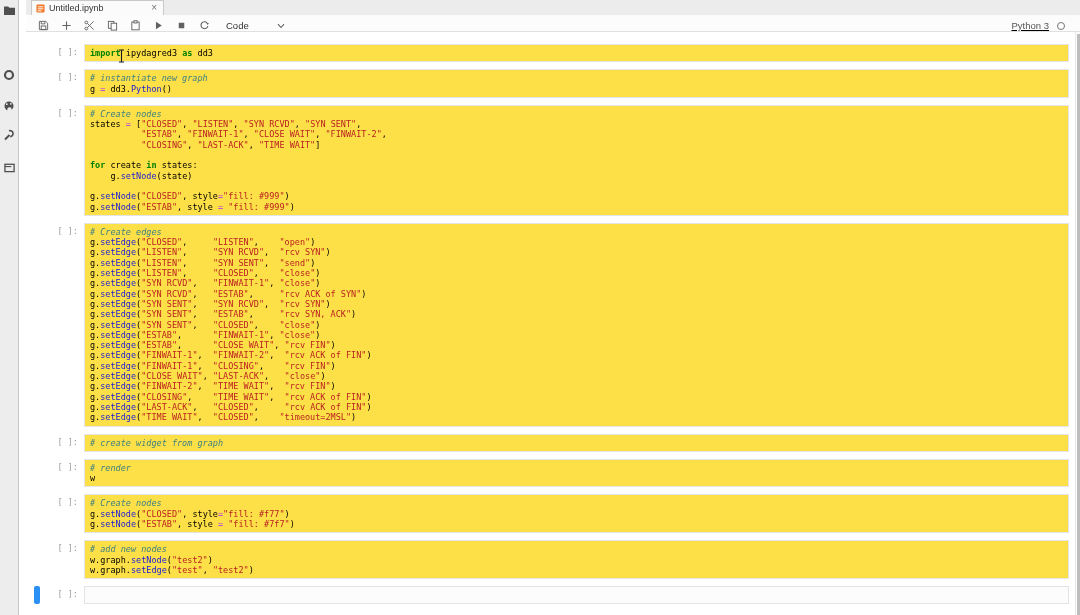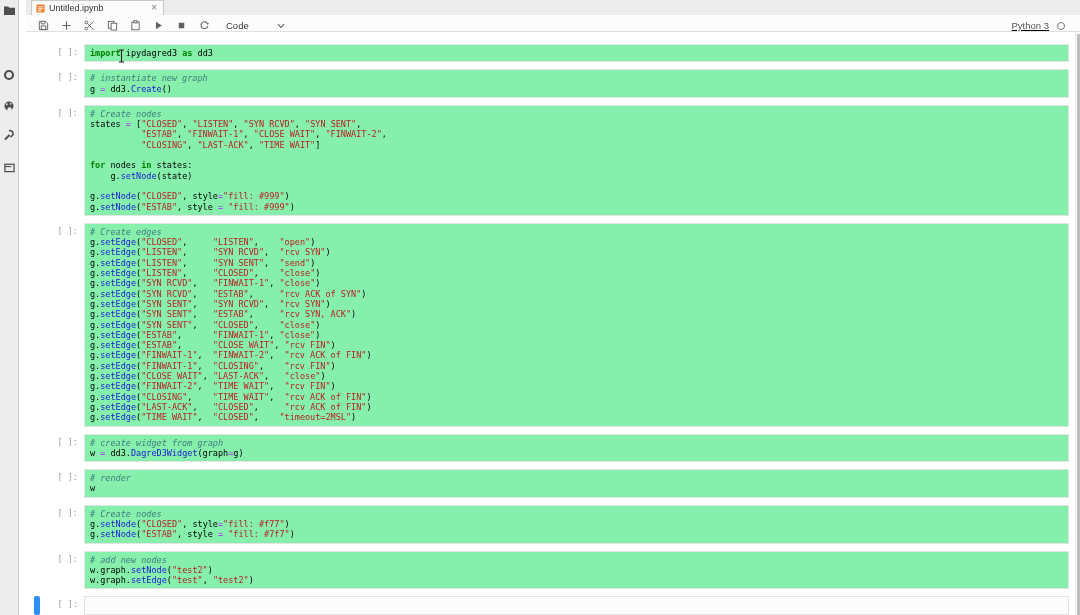--- a/index.html
+++ b/index.html
@@ -36,21 +36,21 @@
        box-sizing:border-box;background:#fff;}
   
   .content{position:absolute;left:0;top:32px;right:0;bottom:0;background:#fff;overflow:hidden;}
   .cells{position:absolute;left:8px;right:18px;top:12px;}
   .cell{display:flex;margin-bottom:7px;}
   .collapser{width:6px;border-radius:2px;}
   .collapser.sel{background:#2b90f5;}
   .prompt{width:38px;text-align:right;padding:3px 4px 0 0;box-sizing:content-box;
        font:8.5px/10.3px "DejaVu Sans Mono","Liberation Mono",monospace;color:#9e9e9e;
        white-space:pre;}
-  .editor{flex:1;margin-left:2px;border:1px solid #e4e4e4;background:#86efac;
+  .editor{flex:1;margin-left:2px;border:1px solid #e4e4e4;background:#fde047;
        padding:3px 4px 3px 5px;cursor:text;}
   .cell.selected .editor{background:#fcfcfc;}
   .line{min-height:10.3px;font:8.5px/10.3px "DejaVu Sans Mono","Liberation Mono",monospace;
        color:#000;white-space:pre;}
   .tk-k{color:#008000;font-weight:bold;}
   .tk-s{color:#ba2121;}
   .tk-c{color:#408080;font-style:italic;margin-top:8px;}
   .tk-o{color:#aa22ff;}
   .tk-f{color:#1a1ad6;}
   .tk-p{color:#000;}
@@ -182,33 +182,33 @@
             <div class="prompt">[ ]:</div>
             <div class="editor">
               <div class="line"><span class="tk-k">import</span><span class="tk-p"> ipydagred3 </span><span class="tk-k">as</span><span class="tk-p"> dd3</span></div>
             </div>
           </div>
           <div class="cell">
             <div class="collapser"></div>
             <div class="prompt">[ ]:</div>
             <div class="editor">
               <div class="line"><span class="tk-c"># instantiate new graph</span></div>
-              <div class="line"><span class="tk-p">g </span><span class="tk-o">=</span><span class="tk-p"> dd3.</span><span class="tk-f">Create</span><span class="tk-p">()</span></div>
+              <div class="line"><span class="tk-p">g </span><span class="tk-o">=</span><span class="tk-p"> dd3.</span><span class="tk-f">Python</span><span class="tk-p">()</span></div>
             </div>
           </div>
           <div class="cell">
             <div class="collapser"></div>
             <div class="prompt">[ ]:</div>
             <div class="editor">
               <div class="line"><span class="tk-c"># Create nodes</span></div>
               <div class="line"><span class="tk-p">states </span><span class="tk-o">=</span><span class="tk-p"> [</span><span class="tk-s">"CLOSED"</span><span class="tk-p">, </span><span class="tk-s">"LISTEN"</span><span class="tk-p">, </span><span class="tk-s">"SYN RCVD"</span><span class="tk-p">, </span><span class="tk-s">"SYN SENT"</span><span class="tk-p">,</span></div>
               <div class="line"><span class="tk-p">          </span><span class="tk-s">"ESTAB"</span><span class="tk-p">, </span><span class="tk-s">"FINWAIT-1"</span><span class="tk-p">, </span><span class="tk-s">"CLOSE WAIT"</span><span class="tk-p">, </span><span class="tk-s">"FINWAIT-2"</span><span class="tk-p">,</span></div>
               <div class="line"><span class="tk-p">          </span><span class="tk-s">"CLOSING"</span><span class="tk-p">, </span><span class="tk-s">"LAST-ACK"</span><span class="tk-p">, </span><span class="tk-s">"TIME WAIT"</span><span class="tk-p">]</span></div>
               <div class="line"></div>
-              <div class="line"><span class="tk-k">for</span><span class="tk-p"> nodes </span><span class="tk-k">in</span><span class="tk-p"> states:</span></div>
+              <div class="line"><span class="tk-k">for</span><span class="tk-p"> create </span><span class="tk-k">in</span><span class="tk-p"> states:</span></div>
               <div class="line"><span class="tk-p">    g.</span><span class="tk-f">setNode</span><span class="tk-p">(state)</span></div>
               <div class="line"></div>
               <div class="line"><span class="tk-p">g.</span><span class="tk-f">setNode</span><span class="tk-p">(</span><span class="tk-s">"CLOSED"</span><span class="tk-p">, style</span><span class="tk-o">=</span><span class="tk-s">"fill: #999"</span><span class="tk-p">)</span></div>
               <div class="line"><span class="tk-p">g.</span><span class="tk-f">setNode</span><span class="tk-p">(</span><span class="tk-s">"ESTAB"</span><span class="tk-p">, style </span><span class="tk-o">=</span><span class="tk-p"> </span><span class="tk-s">"fill: #999"</span><span class="tk-p">)</span></div>
             </div>
           </div>
           <div class="cell">
             <div class="collapser"></div>
             <div class="prompt">[ ]:</div>
             <div class="editor">
@@ -231,21 +231,20 @@
               <div class="line"><span class="tk-p">g.</span><span class="tk-f">setEdge</span><span class="tk-p">(</span><span class="tk-s">"CLOSING"</span><span class="tk-p">,    </span><span class="tk-s">"TIME WAIT"</span><span class="tk-p">,  </span><span class="tk-s">"rcv ACK of FIN"</span><span class="tk-p">)</span></div>
               <div class="line"><span class="tk-p">g.</span><span class="tk-f">setEdge</span><span class="tk-p">(</span><span class="tk-s">"LAST-ACK"</span><span class="tk-p">,   </span><span class="tk-s">"CLOSED"</span><span class="tk-p">,     </span><span class="tk-s">"rcv ACK of FIN"</span><span class="tk-p">)</span></div>
               <div class="line"><span class="tk-p">g.</span><span class="tk-f">setEdge</span><span class="tk-p">(</span><span class="tk-s">"TIME WAIT"</span><span class="tk-p">,  </span><span class="tk-s">"CLOSED"</span><span class="tk-p">,    </span><span class="tk-s">"timeout=2MSL"</span><span class="tk-p">)</span></div>
             </div>
           </div>
           <div class="cell">
             <div class="collapser"></div>
             <div class="prompt">[ ]:</div>
             <div class="editor">
               <div class="line"><span class="tk-c"># create widget from graph</span></div>
-              <div class="line"><span class="tk-p">w </span><span class="tk-o">=</span><span class="tk-p"> dd3.</span><span class="tk-f">DagreD3Widget</span><span class="tk-p">(graph</span><span class="tk-o">=</span><span class="tk-p">g)</span></div>
             </div>
           </div>
           <div class="cell">
             <div class="collapser"></div>
             <div class="prompt">[ ]:</div>
             <div class="editor">
               <div class="line"><span class="tk-c"># render</span></div>
               <div class="line"><span class="tk-p">w</span></div>
             </div>
           </div>

